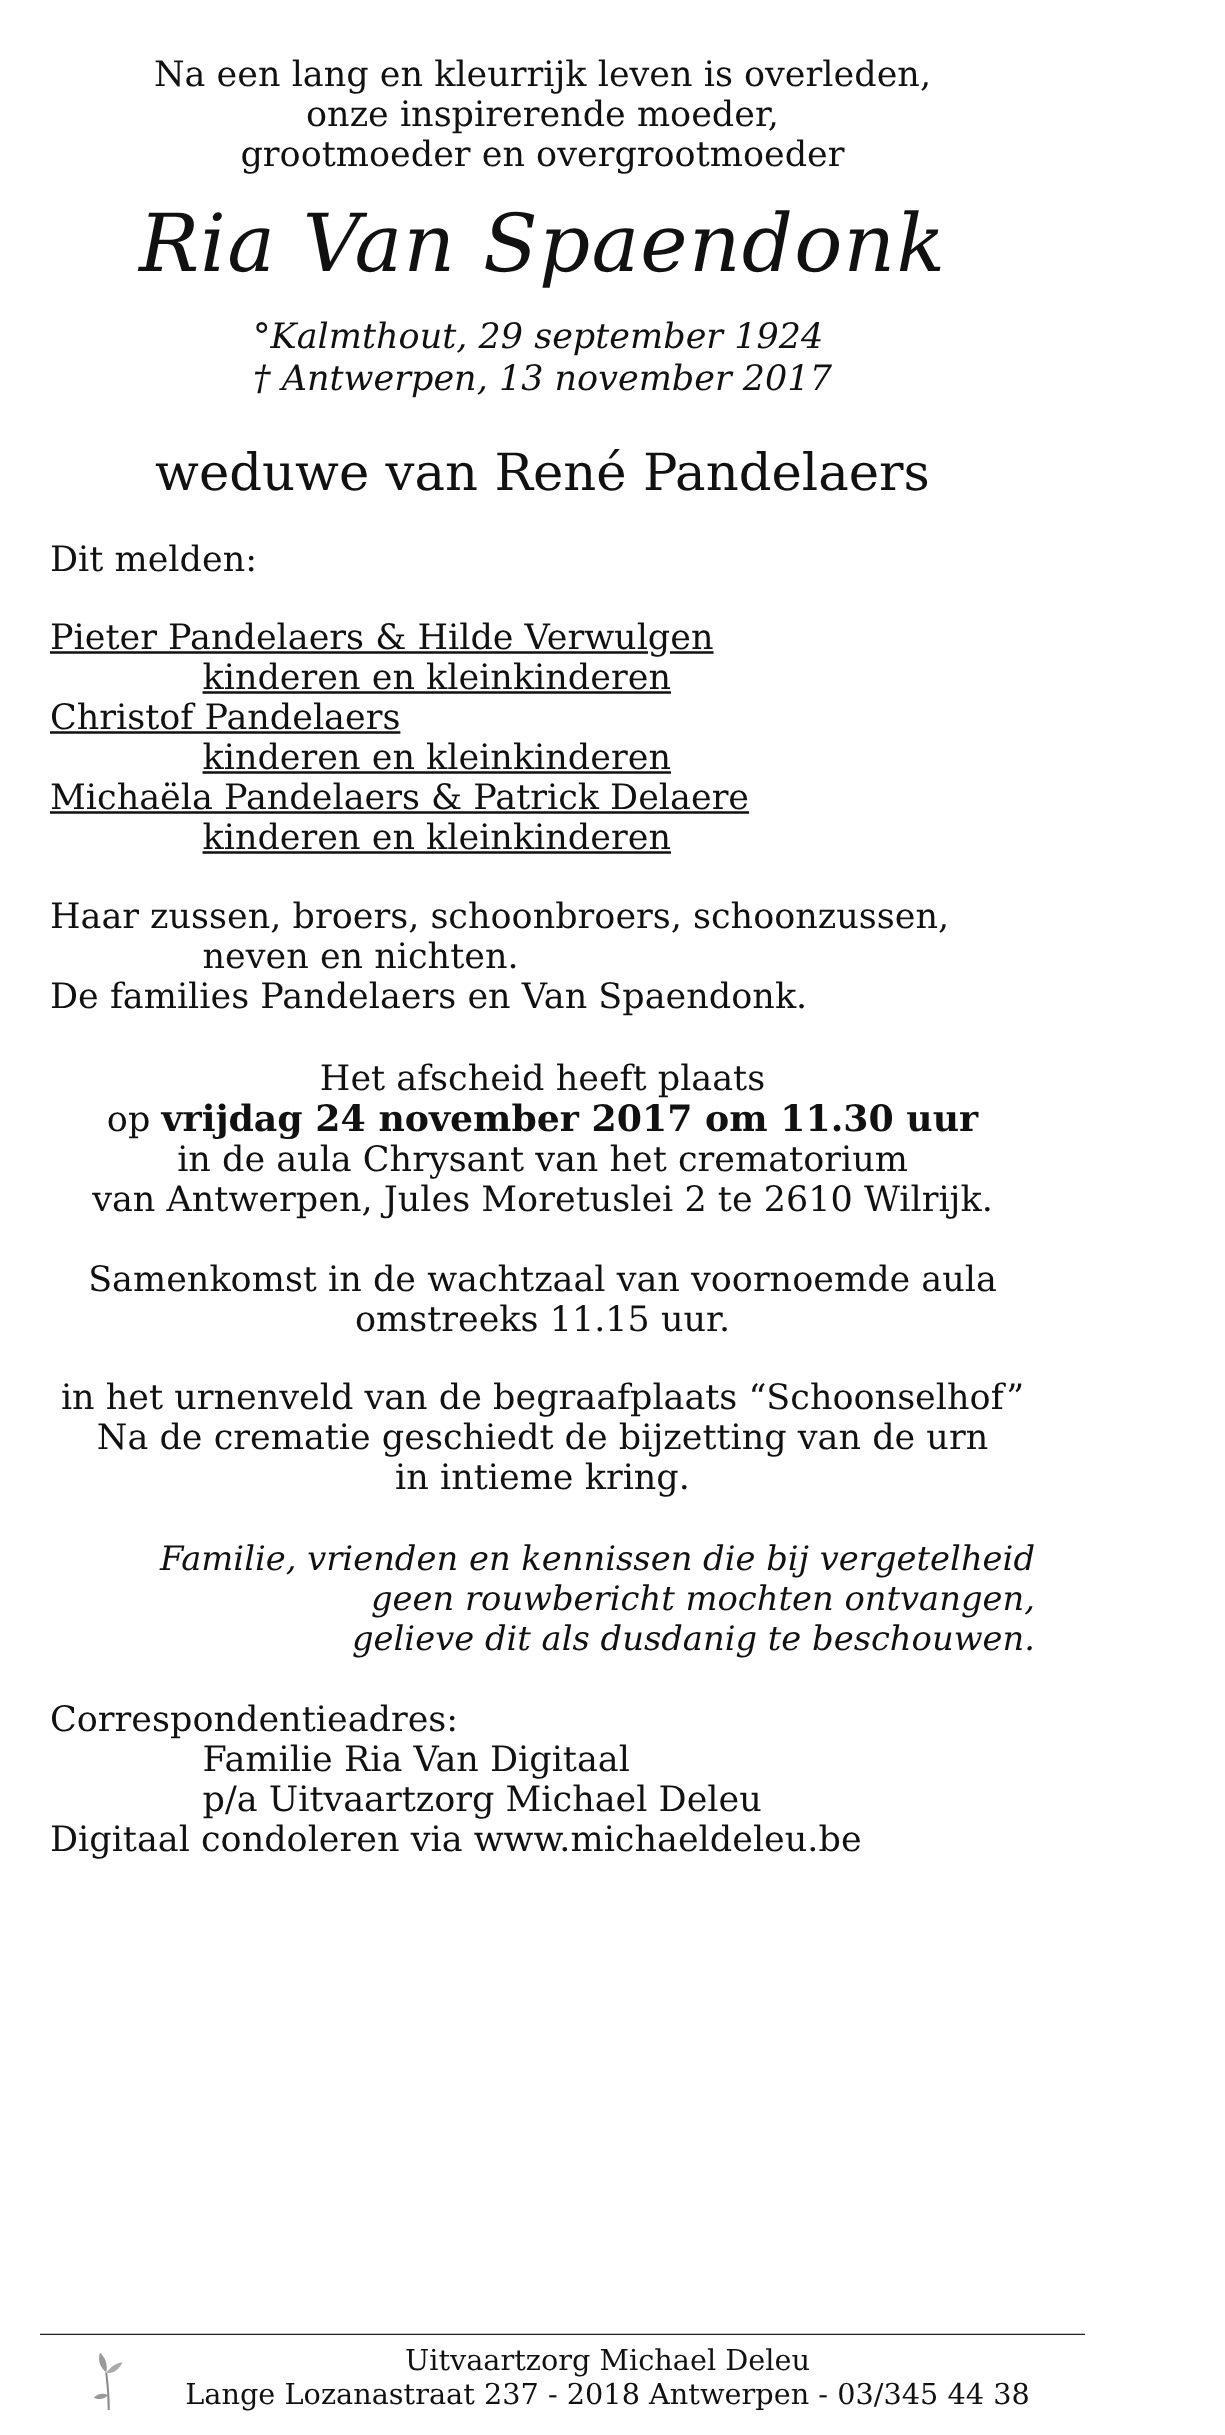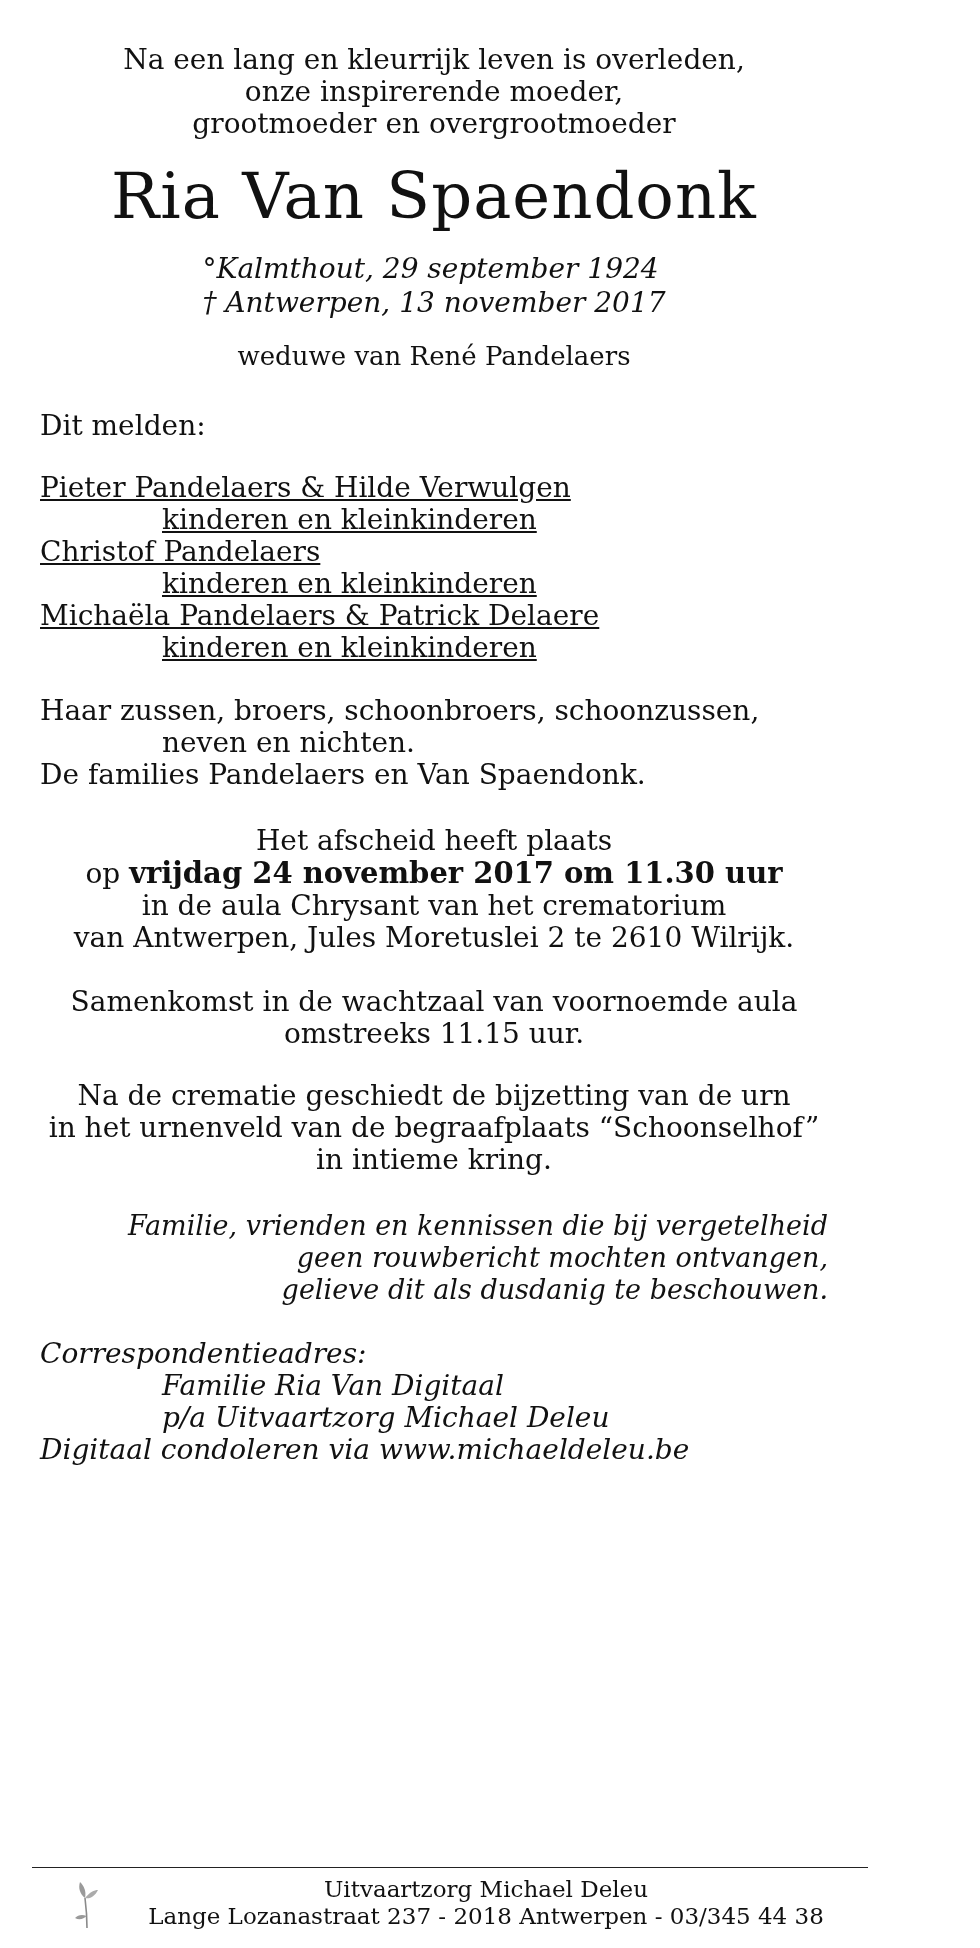--- a/index.html
+++ b/index.html
@@ -25,33 +25,34 @@
 
   .intro { font-size: 28px; line-height: 32px; }
 
   .deceased-name {
     margin: 16px 0 0 0;
     font-size: 64px;
     line-height: 80px;
     font-weight: normal;
     text-align: center;
     letter-spacing: 1px;
+    font-style: italic;
   }
 
   .dates-wrap { text-align: center; margin-top: 16px; font-style: italic; }
   .dates {
     display: inline-block;
     text-align: left;
     font-size: 28px;
     line-height: 34px;
   }
 
   .widow {
-    margin-top: 18px;
-    font-size: 26px;
+    margin-top: 40px;
+    font-size: 41px;
     line-height: 36px;
   }
 
   .left-block {
     font-size: 28px;
     line-height: 32px;
   }
   .announce-heading { margin-top: 36px; }
   .family-list { margin-top: 30px; text-decoration: underline; }
   .indent { margin-left: 122px; }
@@ -70,21 +71,20 @@
     font-size: 27px;
     line-height: 32px;
     font-style: italic;
     text-align: right;
   }
 
   .correspondence {
     margin-top: 32px;
     font-size: 28px;
     line-height: 32px;
-    font-style: italic;
   }
 
   .footer {
     position: absolute;
     left: 0;
     bottom: 0;
     width: 980px;
     box-sizing: border-box;
     padding: 0 40px 18px 32px;
   }
@@ -156,22 +156,22 @@
     <div>in de aula Chrysant van het crematorium</div>
     <div>van Antwerpen, Jules Moretuslei 2 te 2610 Wilrijk.</div>
   </div>
 
   <div class="gathering center">
     <div>Samenkomst in de wachtzaal van voornoemde aula</div>
     <div>omstreeks 11.15 uur.</div>
   </div>
 
   <div class="burial center">
+    <div>in het urnenveld van de begraafplaats “Schoonselhof”</div>
     <div>Na de crematie geschiedt de bijzetting van de urn</div>
-    <div>in het urnenveld van de begraafplaats “Schoonselhof”</div>
     <div>in intieme kring.</div>
   </div>
 
   <div class="apology center">
     <div>Familie, vrienden en kennissen die bij vergetelheid</div>
     <div>geen rouwbericht mochten ontvangen,</div>
     <div>gelieve dit als dusdanig te beschouwen.</div>
   </div>
 
   <div class="correspondence left-block">

